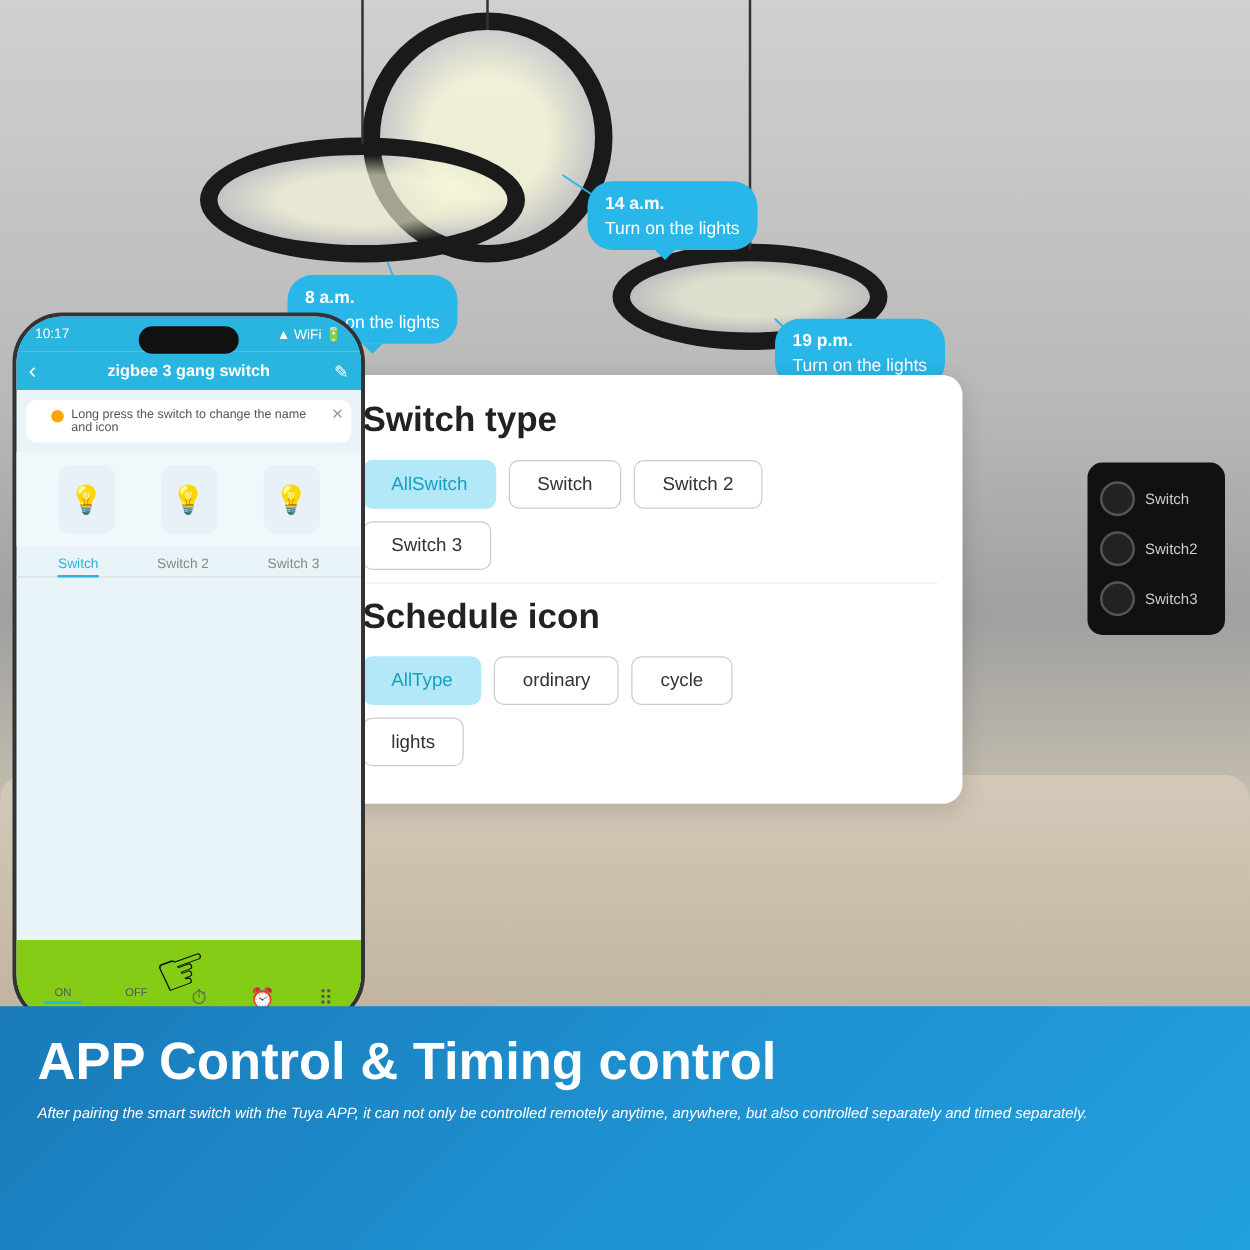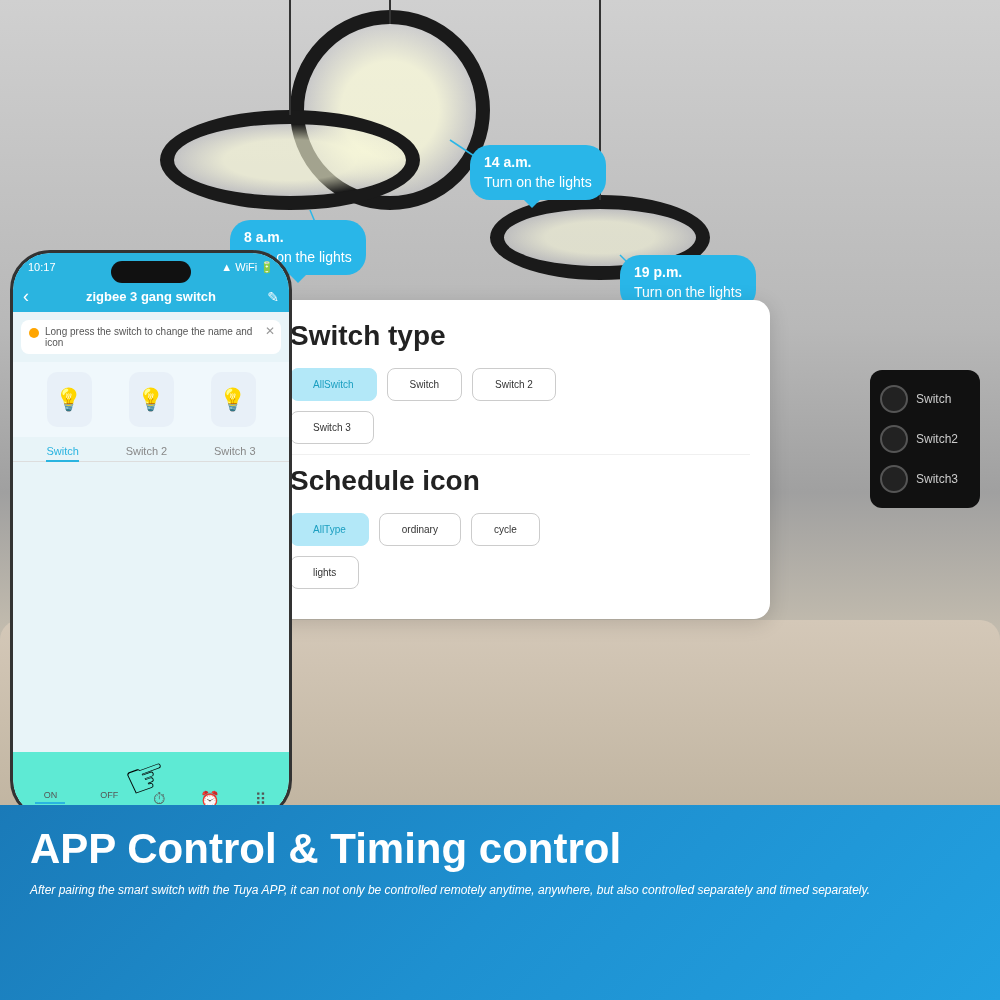--- a/index.html
+++ b/index.html
@@ -205,21 +205,21 @@
     .phone-header-edit {
       position: absolute;
       right: 10px;
       color: white;
       font-size: 14px;
     }
     .phone-notification {
       margin: 8px;
       background: white;
       border-radius: 8px;
-      padding: 6px 8px;
+      padding: 6px 20px;
       display: flex;
       align-items: flex-start;
       gap: 6px;
       font-size: 10px;
       color: #555;
       position: relative;
     }
     .notif-dot {
       width: 10px; height: 10px;
       background: #ffa500;
@@ -251,21 +251,21 @@
       background: #e8f0f8;
       border-radius: 10px;
       display: flex;
       align-items: center;
       justify-content: center;
       font-size: 22px;
     }
     .phone-bottom-nav {
       position: absolute;
       bottom: 0; left: 0; right: 0;
-      background: #5eead4;
+      background: #84cc16;
       height: 65px;
       display: flex;
       align-items: flex-end;
       padding-bottom: 8px;
     }
     .phone-nav-items {
       display: flex;
       width: 100%;
       justify-content: space-around;
       padding: 0 5px;
@@ -353,21 +353,21 @@
       display: flex;
       flex-wrap: wrap;
       gap: 10px;
       margin-bottom: 10px;
     }
     .type-btn {
       padding: 10px 22px;
       border-radius: 8px;
       border: 1.5px solid #ccc;
       background: white;
-      font-size: 10px;
+      font-size: 15px;
       color: #333;
       cursor: pointer;
     }
     .type-btn.active {
       background: #b3e8f8;
       border-color: #b3e8f8;
       color: #1a9ec0;
     }
     .info-text {
       color: #2ab4e0;

